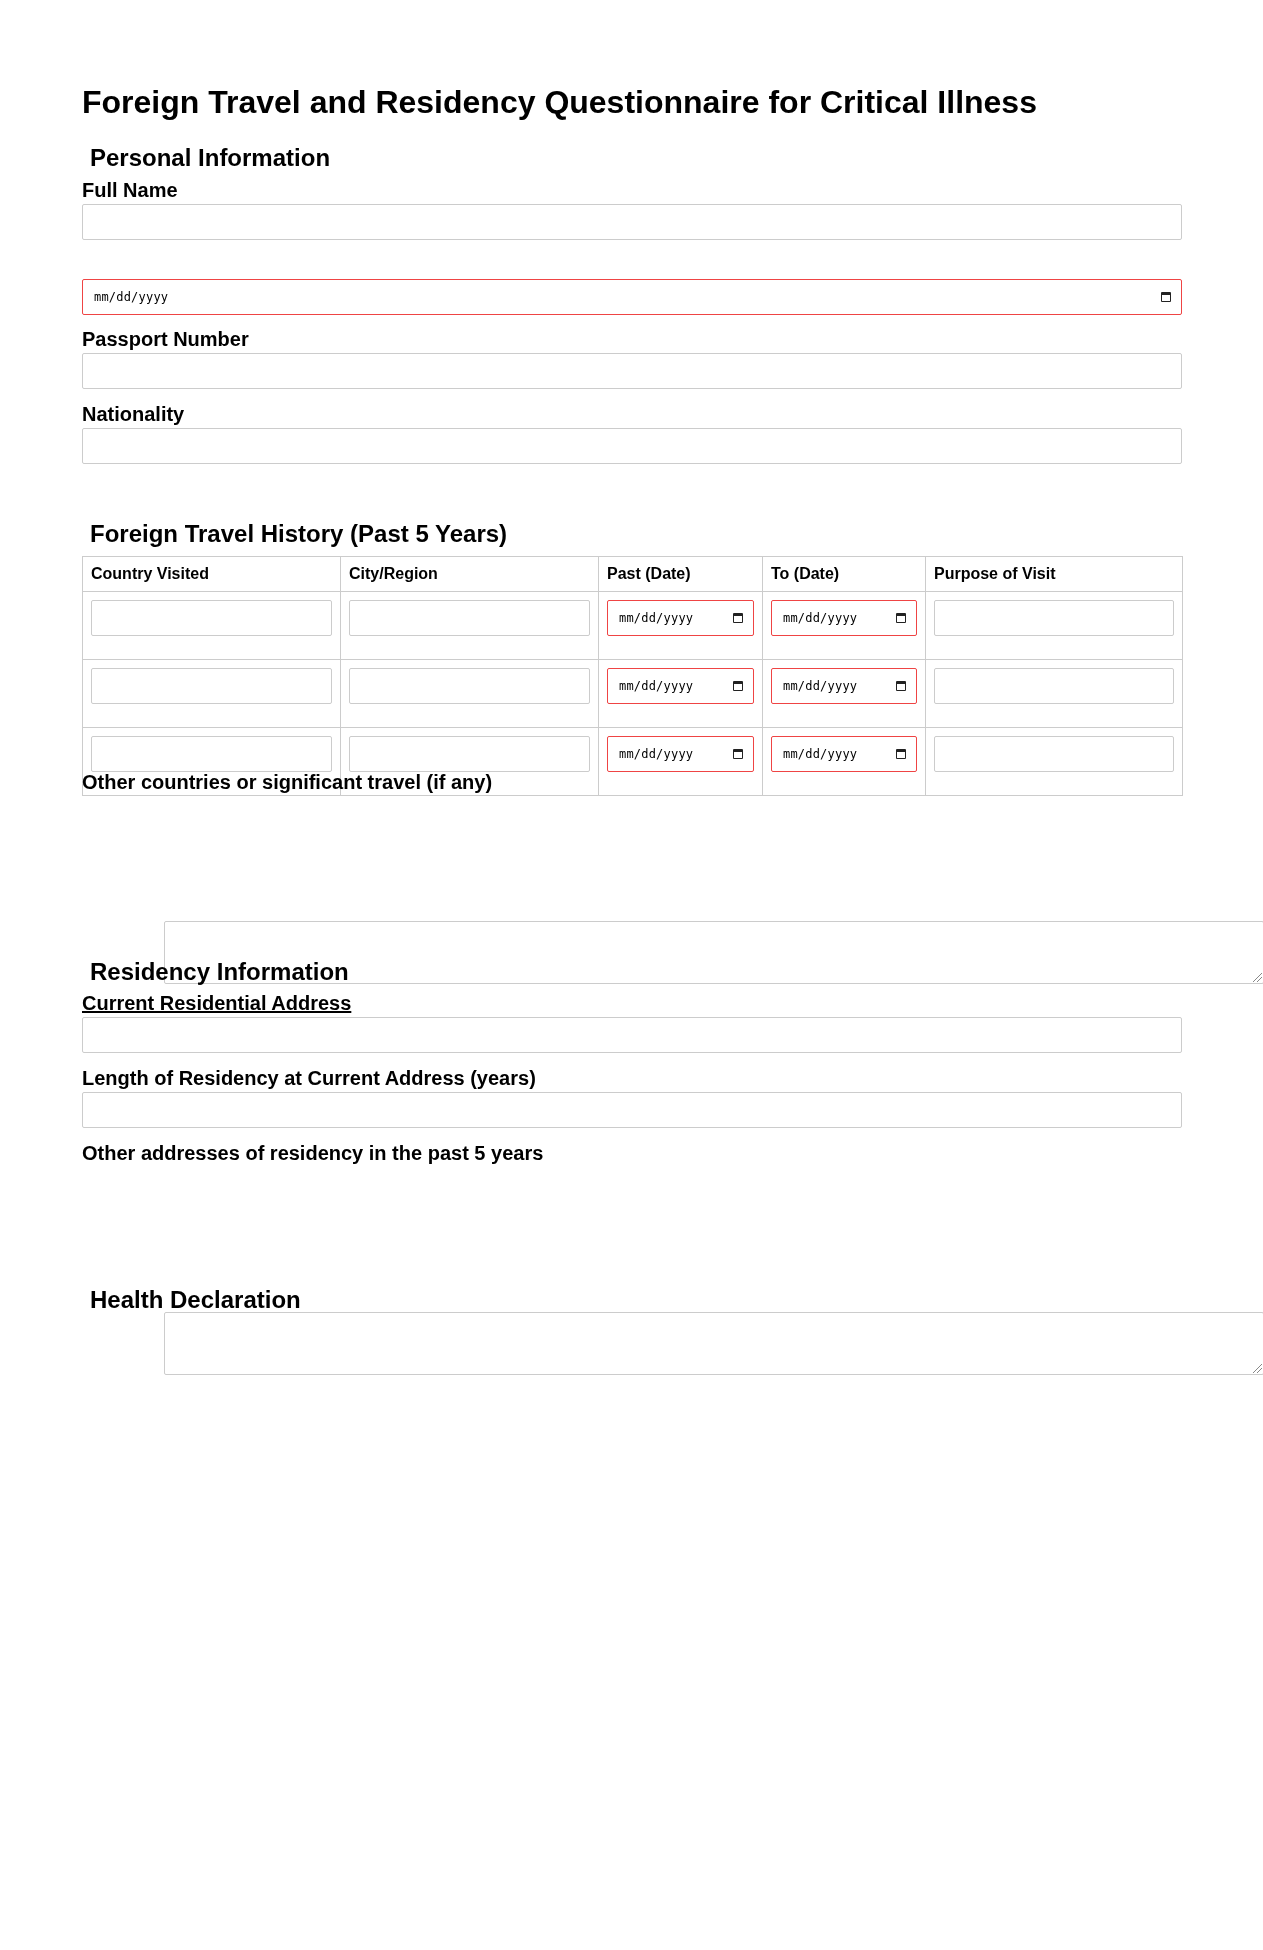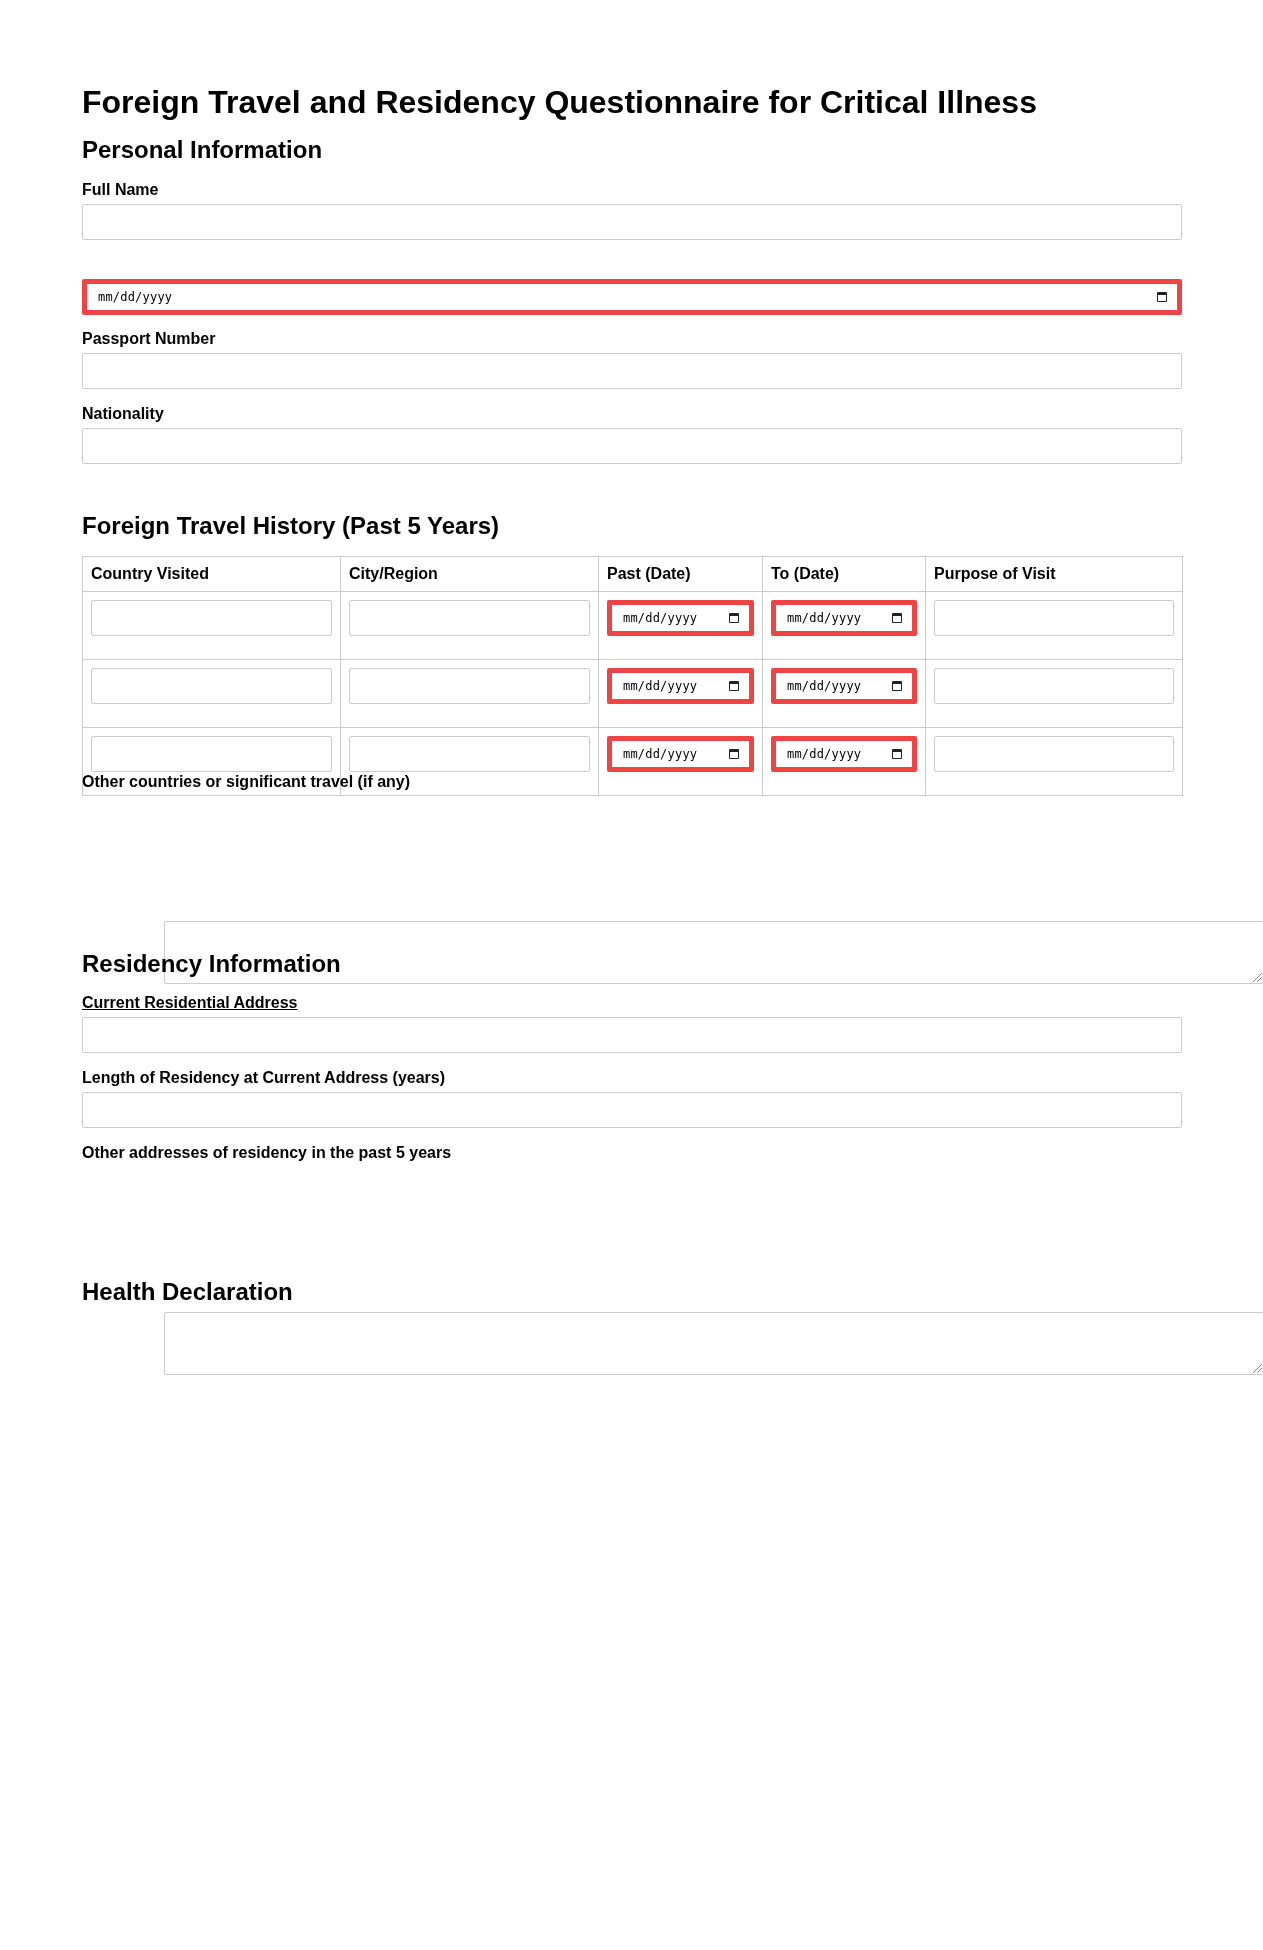--- a/index.html
+++ b/index.html
@@ -20,26 +20,26 @@
       font-weight: bold;
       margin: 0;
       line-height: 40px;
       position: absolute;
       top: 82px; left: 82px;
     }
     .abs { position: absolute; left: 82px; }
     h2 {
       font-size: 24px;
       font-weight: bold;
-      margin: 0;
+      margin: 8px;
       line-height: 28px;
     }
     label.lbl {
       display: block;
-      font-size: 16px;
+      font-size: 20px;
       font-weight: bold;
       line-height: 20px;
     }
     .field {
       display: block;
       box-sizing: border-box;
       width: 1100px;
       height: 36px;
       border: 1px solid #cccccc;
       border-radius: 2px;
@@ -47,21 +47,21 @@
       padding: 0 10px;
       font-family: "Liberation Sans", sans-serif;
       font-size: 14px;
     }
     .date-field {
       display: flex;
       align-items: center;
       justify-content: space-between;
       box-sizing: border-box;
       height: 36px;
-      border: 5px solid #ef4444;
+      border: 1px solid #ef4444;
       border-radius: 2px;
       background: #fff;
       padding: 0 10px 0 11px;
     }
     .date-text {
       font-family: "DejaVu Sans Mono", monospace;
       font-size: 12px;
       letter-spacing: 0.2px;
       color: #000;
     }

